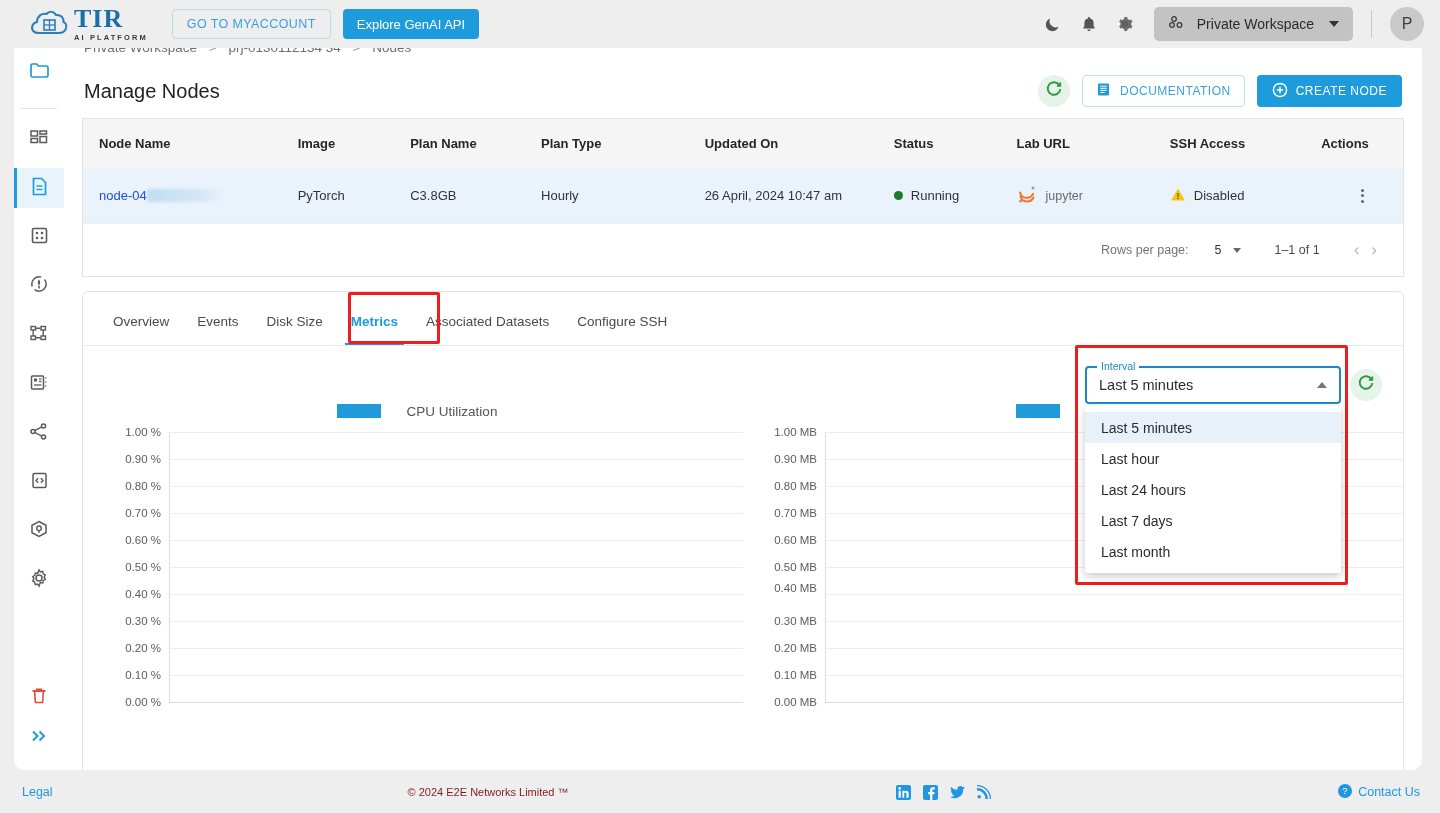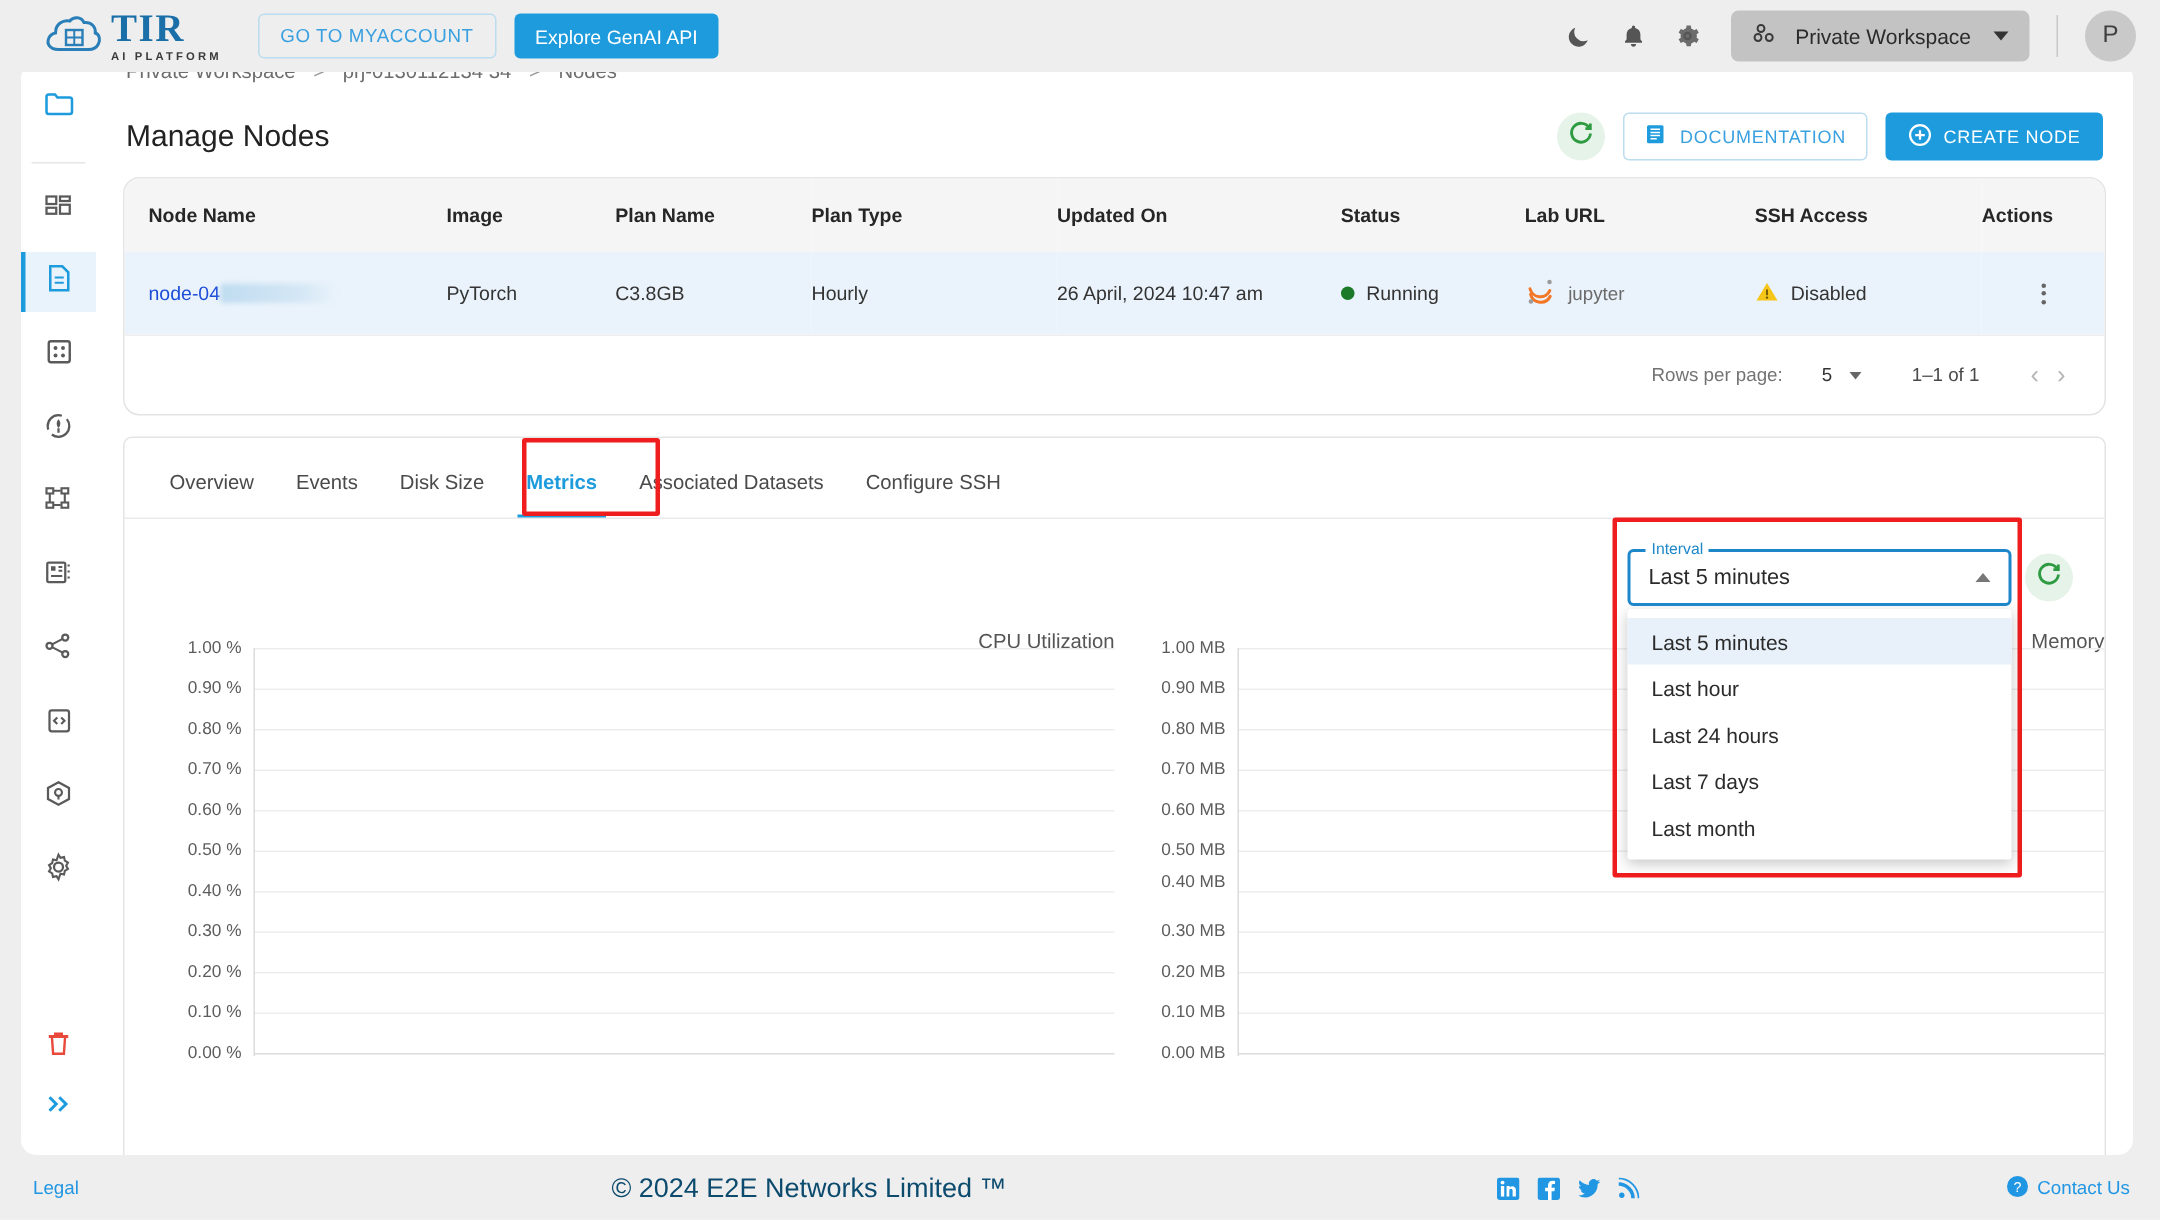--- a/index.html
+++ b/index.html
@@ -113,21 +113,21 @@
     display: flex; align-items: center; gap: 9px; cursor: pointer;
   }
   .btn-create {
     height: 32px; padding: 0 15px; border: none; border-radius: 4px;
     background: #1d9bdd; color: #fff; font-size: 12px; letter-spacing: .5px;
     display: flex; align-items: center; gap: 8px; cursor: pointer;
   }
 
   
   .card {
-    margin: 14px 18px 0 18px; border: 1px solid #e4e4e4; border-radius: 11px;
+    margin: 14px 18px 0 18px; border: 1px solid #e4e4e4; border-radius: 0;
     background: #fff; overflow: hidden;
   }
   table { width: 100%; border-collapse: collapse; }
   thead tr { background: #f5f5f5; }
   th {
     font-size: 13px; color: #262626; font-weight: bold; text-align: left;
     padding: 17px 0; white-space: nowrap;
   }
   tbody tr { background: #eaf3fb; }
   td { font-size: 13px; color: #333; padding: 16px 0; }
@@ -188,22 +188,22 @@
     position: absolute; border: 3px solid #ef1d1d; border-radius: 2px;
     left: 348px; top: 292px; width: 92px; height: 52px; z-index: 12;
     pointer-events: none;
   }
 
   
   .charts { display: flex; padding: 58px 0 0 0; }
   .chart { position: relative; }
   .chart.cpu { width: 660px; padding-left: 8px; }
   .chart.mem { width: 660px; padding-left: 4px; }
-  .legend { display: flex; align-items: flex-end; justify-content: center; gap: 26px;
-    height: 20px; margin-bottom: 8px; flex-direction: column; }
+  .legend { display: flex; align-items: flex-start; justify-content: center; gap: 26px;
+    height: 20px; margin-bottom: 8px; }
   .legend .sw { width: 44px; height: 14px; background: #1e9bd8; }
   .legend .lt { font-size: 13.5px; color: #555; }
   .plot { display: flex; }
   .yaxis { width: 78px; position: relative; }
   .ytick {
     position: absolute; right: 8px; font-size: 11.5px; color: #5c5c5c;
     transform: translateY(-50%); white-space: nowrap;
   }
   .grid { flex: 1; position: relative; border-left: 1px solid #dcdcdc; height: 272px; }
   .gline { position: absolute; left: 0; right: 0; height: 1px; background: #ededed; }
@@ -243,21 +243,21 @@
     border-radius: 50%; background: #e6f3e8; display: flex; align-items: center;
     justify-content: center; color: #2e9b42; cursor: pointer; z-index: 16;
   }
 
   
   .footer {
     position: absolute; bottom: 0; left: 0; width: 1440px; height: 42px;
     display: flex; align-items: center; background: #eeeeee;
   }
   .f-legal { margin-left: 22px; font-size: 12.5px; color: #2196e3; cursor: pointer; }
-  .f-copy { margin-left: 355px; font-size: 18px; color: #0c4a6e; }
+  .f-copy { margin-left: 355px; font-size: 11px; color: #7f1d1d; }
   .f-social { margin-left: 327px; display: flex; gap: 12px; align-items: center; }
   .f-social span { color: #2196e3; cursor: pointer; display: flex; }
   .f-contact { margin-left: auto; margin-right: 20px; display: flex;
     align-items: center; gap: 6px; font-size: 12.5px; color: #2196e3; cursor: pointer; }
 </style>
 </head>
 <body>
 
 <div class="topbar">
   <div class="logo-wrap">

